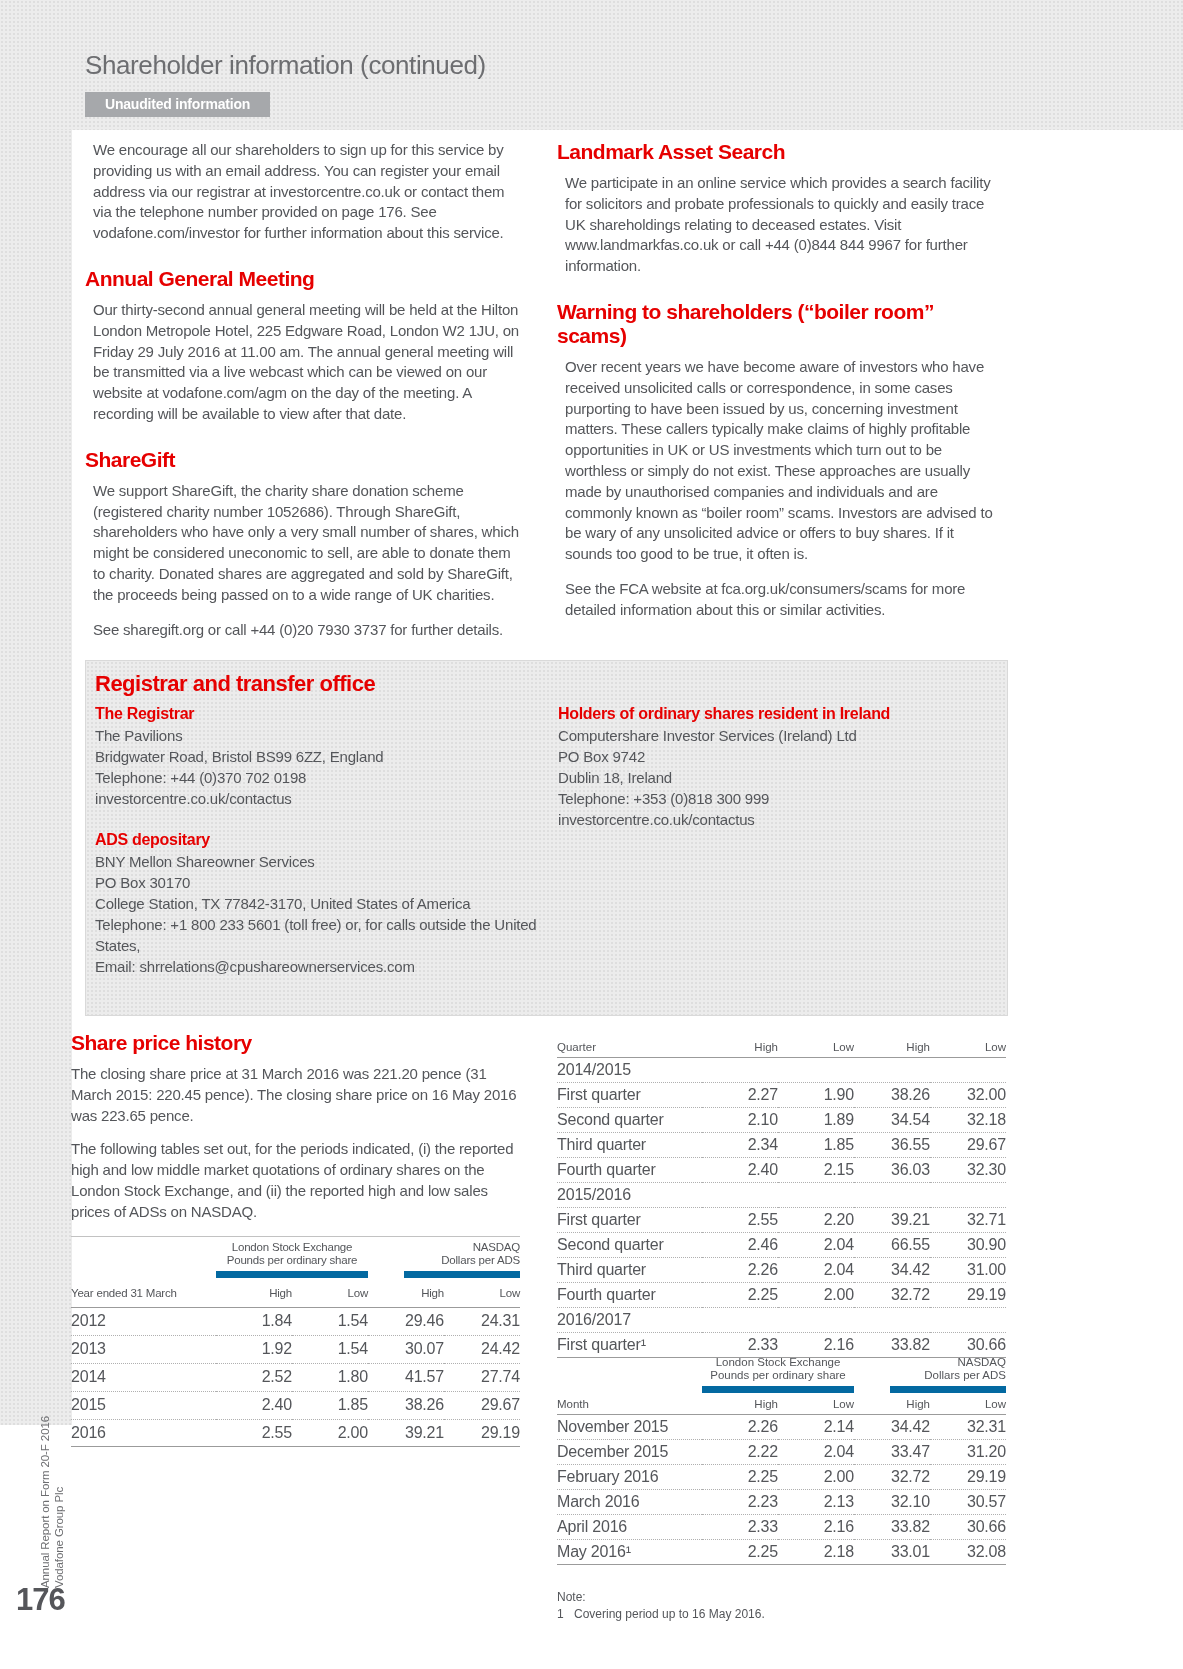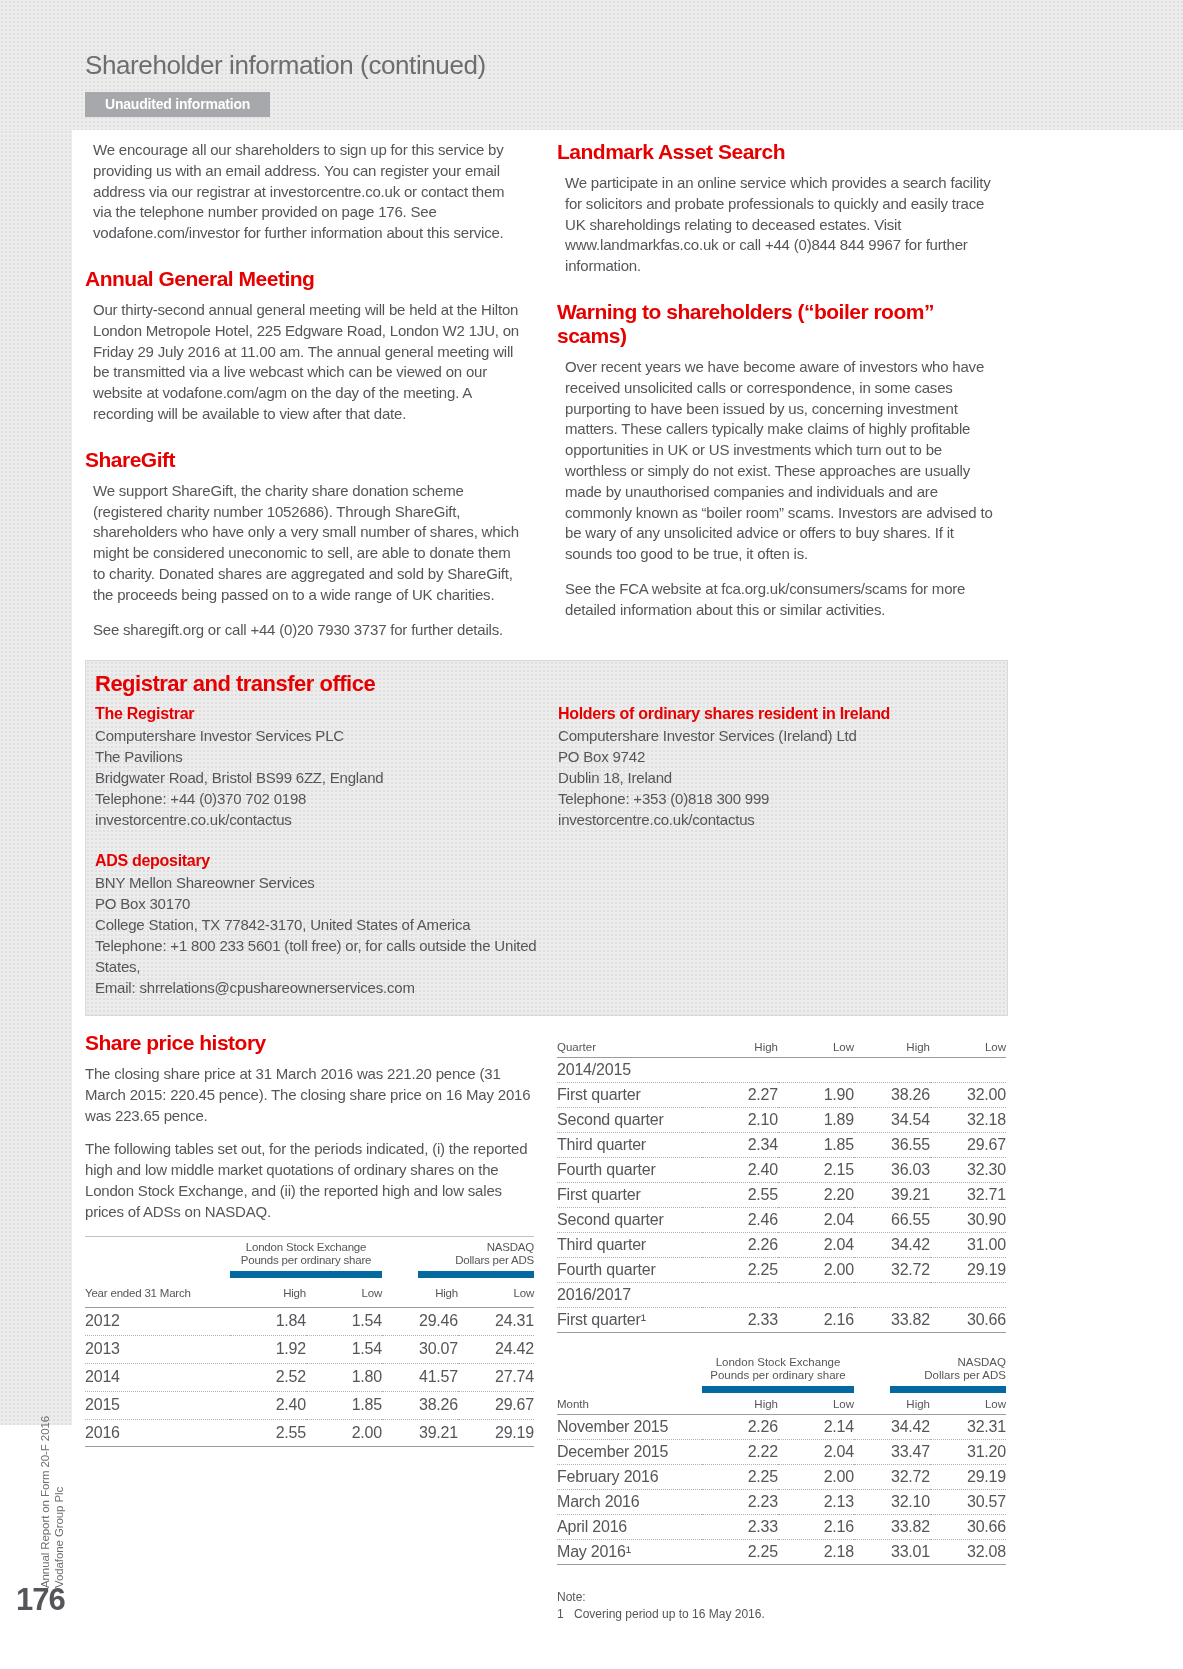--- a/index.html
+++ b/index.html
@@ -36,21 +36,21 @@
     border:1px solid #d9d9d9; padding:10px 0 0 9px;
   }
   .panel-title { color:#e60000; font-size:22px; font-weight:bold; letter-spacing:-0.5px; margin:0 0 8px; }
   .panel-cols { display:flex; }
   .pcol1 { width:463px; }
   .pcol2 { width:440px; }
   .subhead { color:#e60000; font-weight:bold; font-size:16px; letter-spacing:-0.3px; margin:0 0 2px; }
   .addr div { font-size:15px; line-height:21px; letter-spacing:-0.2px; }
   .block2 { margin-top:22px; }
   
-  .shareprice { position:absolute; left:85px; top:1031px; width:449px; font-size:15px; line-height:20.8px; letter-spacing:-0.2px; }
+  .shareprice { position:absolute; left:71px; top:1031px; width:449px; font-size:15px; line-height:20.8px; letter-spacing:-0.2px; }
   .shareprice p { margin:0 0 13px; }
   
   table.pricetable { border-collapse:collapse; width:449px; table-layout:fixed; border-bottom:1px solid #9b9b9b; }
   table.topline { border-top:1px solid #c2c2c2; }
   col.labcol { width:145px; }
   col.ncol { width:76px; }
   .ghead { font-size:11.5px; line-height:13px; color:#54565a; border-bottom:7px solid #0369a1; padding:4px 0 4px; }
   .ghead.gl { text-align:center; }
   .ghead.gr { text-align:right; margin-left:36px; }
   tr.colhead td { font-size:11.5px; color:#54565a; padding:5px 0 4px; border-bottom:1px solid #9b9b9b; vertical-align:bottom; }
@@ -99,21 +99,20 @@
     <p>See the FCA website at fca.org.uk/consumers/scams for more detailed information about this or similar activities.</p>
   </div>
 
   <div class="panel texture">
     <h2 class="panel-title">Registrar and transfer office</h2>
     <div class="panel-cols">
       <div class="pcol1">
         <div>
           <div class="subhead">The Registrar</div>
           <div class="addr">
-              <div>Computershare Investor Services PLC</div>
               <div>The Pavilions</div>
               <div>Bridgwater Road, Bristol BS99 6ZZ, England</div>
               <div>Telephone: +44 (0)370 702 0198</div>
               <div>investorcentre.co.uk/contactus</div>
             </div>
         </div>
         <div class="block2">
           <div class="subhead">ADS depositary</div>
           <div class="addr">
               <div>BNY Mellon Shareowner Services</div>
@@ -256,20 +255,23 @@
           <td class="num">29.67</td>
         </tr>
         <tr>
           <td>Fourth quarter</td>
           <td class="num">2.40</td>
           <td class="num">2.15</td>
           <td class="num">36.03</td>
           <td class="num">32.30</td>
         </tr>
         <tr>
+          <td colspan="5">2015/2016</td>
+        </tr>
+        <tr>
           <td>First quarter</td>
           <td class="num">2.55</td>
           <td class="num">2.20</td>
           <td class="num">39.21</td>
           <td class="num">32.71</td>
         </tr>
         <tr>
           <td>Second quarter</td>
           <td class="num">2.46</td>
           <td class="num">2.04</td>

